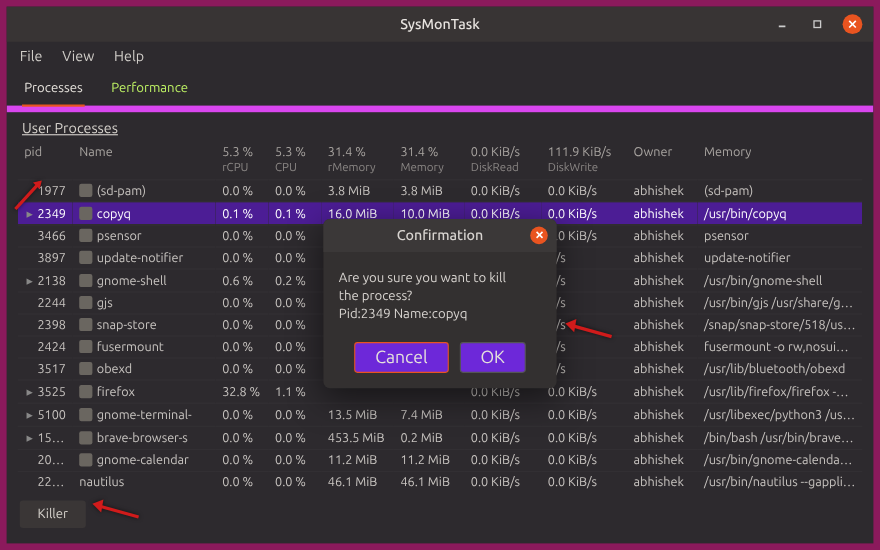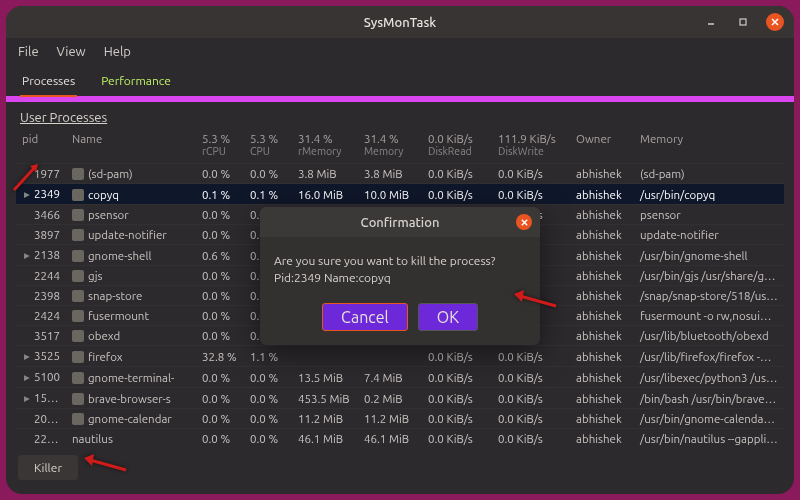--- a/index.html
+++ b/index.html
@@ -1,42 +1,42 @@
 <!DOCTYPE html>
 <html><head>
 <meta charset="utf-8">
 <style>
 * { margin: 0; padding: 0; box-sizing: border-box; font-family: Ubuntu, "Segoe UI", sans-serif; }
 body { background: #8b1a5c; width: 800px; height: 500px; overflow: hidden; padding: 6px; }
-.window { background: #2d2a2e; width: 100%; height: 100%; border-radius: 16px; display: flex; flex-direction: column; color: #d8d4d0; font-size: 12px; overflow: hidden; position: relative; }
+.window { background: #2d2a2e; width: 100%; height: 100%; border-radius: 0; display: flex; flex-direction: column; color: #d8d4d0; font-size: 12px; overflow: hidden; position: relative; }
 .titlebar { background: #383434; height: 32px; display: flex; align-items: center; padding: 0 10px; position: relative; }
 .titlebar-title { position: absolute; left: 50%; transform: translateX(-50%); font-weight: 500; color: #e8e4e0; font-size: 13px; }
 .titlebar-btns { margin-left: auto; display: flex; gap: 14px; align-items: center; }
 .tbtn { width: 18px; height: 18px; border-radius: 50%; display: flex; align-items: center; justify-content: center; }
 .tbtn.close { background: #e95420; }
 .tbtn svg { width: 10px; height: 10px; }
 .menubar { display: flex; gap: 18px; padding: 6px 12px; font-size: 13px; color: #d0cdc8; }
 .menubar span { cursor: default; }
 .tabs { display: flex; gap: 22px; padding: 4px 14px 0 14px; border-bottom: 6px solid #d946ef; }
 .tab { padding: 6px 2px 8px 2px; color: #bef264; cursor: default; }
 .tab.active { color: #e6e2dc; border-bottom: 2px solid #e95420; margin-bottom: -1px; }
 .section-title { padding: 8px 14px 4px 14px; color: #d6d2cc; font-size: 13px; text-decoration: underline; }
 .table-wrap { flex: 1; overflow: hidden; padding: 0 10px; }
 table { width: 100%; border-collapse: collapse; table-layout: fixed; }
 th, td { text-align: left; padding: 3px 6px; white-space: nowrap; overflow: hidden; text-overflow: ellipsis; font-size: 11.5px; color: #c8c4c0; }
 th { color: #a8a4a0; font-weight: 400; vertical-align: top; padding-top: 4px; padding-bottom: 6px; }
 th .sub { display: block; font-size: 10.5px; color: #8a8684; }
 tr.row td { border-top: 1px solid rgba(255,255,255,0.03); }
-tr.row.sel td { background: #0f172a; color: #fff; }
+tr.row.sel td { background: #4c1d95; color: #fff; }
 .ico { display: inline-block; width: 12px; height: 12px; background: #6a6660; border-radius: 2px; margin-right: 4px; vertical-align: -2px; }
 .exp { display: inline-block; width: 10px; text-align: center; color: #888; margin-right: 2px; }
 .footer { padding: 8px 12px 14px 12px; }
 .killer-btn { background: #3a3636; border: none; color: #d6d2cc; padding: 6px 16px; border-radius: 3px; font-size: 12px; cursor: pointer; }
 .overlay { position: absolute; inset: 0; display: flex; align-items: center; justify-content: center; pointer-events: none; }
-.dialog { pointer-events: auto; background: #333030; border-radius: 6px; width: 280px; box-shadow: 0 8px 30px rgba(0,0,0,0.5); color: #d8d4d0; font-size: 12px; position: relative; top: 26px; }
+.dialog { pointer-events: auto; background: #333030; border-radius: 6px; width: 212px; box-shadow: 0 8px 30px rgba(0,0,0,0.5); color: #d8d4d0; font-size: 12px; position: relative; top: 26px; }
 .dialog-title { text-align: center; padding: 8px; font-weight: 500; font-size: 13px; background: #3b3838; border-radius: 6px 6px 0 0; position: relative; }
 .dialog-close { position: absolute; right: 8px; top: 7px; width: 16px; height: 16px; background: #e95420; border-radius: 50%; display: flex; align-items: center; justify-content: center; }
 .dialog-body { padding: 16px 26px 10px 14px; line-height: 1.4; font-size: 12px; }
 .dialog-btns { display: flex; justify-content: center; gap: 10px; padding: 6px 14px 14px 14px; }
 .dbtn { background: #6d28d9; border: 1px solid #555; color: #e6e2dc; padding: 4px 18px; border-radius: 3px; font-size: 16px; cursor: pointer; }
 .dbtn.primary { border: 1px solid #e95420; }
 .arrow { position: absolute; pointer-events: none; }
 .arrow svg { filter: drop-shadow(0 0 2px rgba(0,0,0,0.6)); }
 </style>
 </head>

